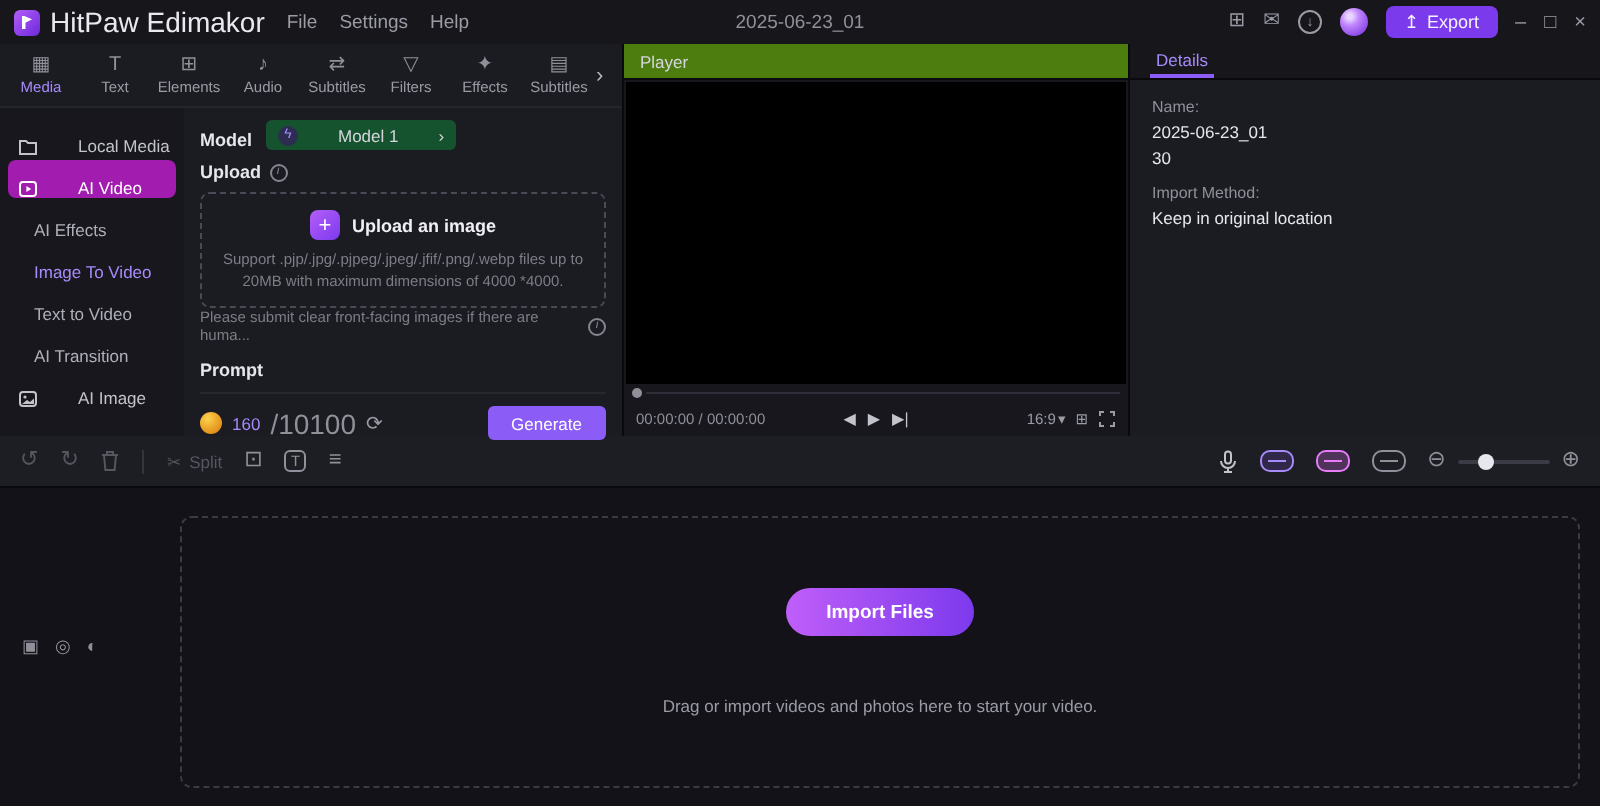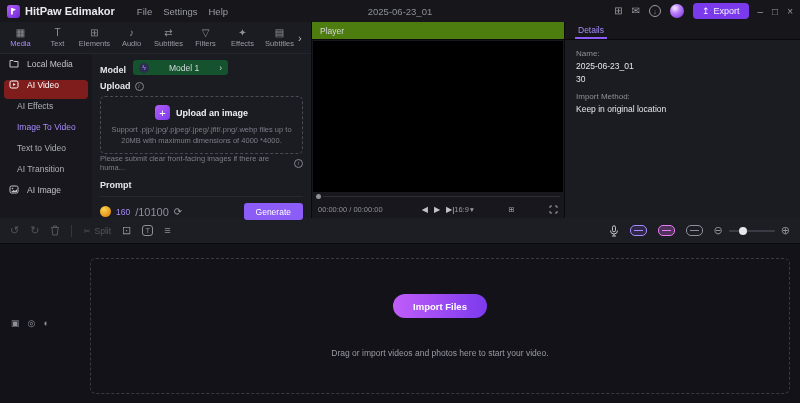--- a/index.html
+++ b/index.html
@@ -2,43 +2,43 @@
 <html><head>
 <meta charset="utf-8">
 <style>
 *{margin:0;padding:0;box-sizing:border-box}
 html,body{width:800px;height:403px;overflow:hidden}
 body{background:#0e0e13;font-family:"Liberation Sans",sans-serif;font-size:10px;color:#b8bac2}
 
 .titlebar{height:22px;display:flex;align-items:center;padding:0 7px;background:#16161b;position:relative}
 .logo{width:13px;height:13px;border-radius:3px;background:linear-gradient(135deg,#b45ef9,#6d28d9);margin-right:5px;position:relative;flex:none}
 .logo::after{content:"";position:absolute;left:4px;top:3px;width:5px;height:7px;background:#fff;clip-path:polygon(0 0,100% 30%,35% 55%,35% 100%,0 100%)}
-.app-name{color:#e9e9f0;font-weight:bold;font-size:11px;margin-right:22px;white-space:nowrap}
+.app-name{color:#e9e9f0;font-weight:normal;font-size:14px;margin-right:11px;white-space:nowrap}
 .menu-item{color:#9a9ba5;font-size:9.5px;margin-right:11px}
 .tb-title{position:absolute;left:50%;transform:translateX(-50%);color:#8f9099;font-size:9.5px}
 .tb-right{margin-left:auto;display:flex;align-items:center;gap:9px}
 .tb-ic{color:#9a9ba5;font-size:10px;line-height:1}
 .dl-ic{width:12px;height:12px;border:1px solid #9a9ba5;border-radius:50%;display:flex;align-items:center;justify-content:center;font-size:7px;color:#9a9ba5}
 .avatar{width:14px;height:14px;border-radius:50%;background:radial-gradient(circle at 35% 30%,#e9d5ff 10%,#c084fc 35%,#6d28d9)}
 .export-btn{background:#7c3aed;color:#f5f3ff;border-radius:4px;height:16px;padding:0 9px;display:flex;align-items:center;gap:4px;font-size:9px}
 .win-btn{color:#9a9ba5;font-size:10px}
 
 .main{display:flex;height:196px}
 .left-panel{width:312px;background:#1b1b22;border-right:1px solid #0a0a0e;display:flex;flex-direction:column;flex:none}
 .tabbar{height:32px;display:flex;align-items:center;padding:0 2px;border-bottom:1px solid #25252d}
 .tab{flex:1;display:flex;flex-direction:column;align-items:center;gap:1px;color:#9a9ba5;cursor:default}
 .tab .ti{font-size:10px;line-height:11px}
 .tab .tl{font-size:7.5px;white-space:nowrap}
 .tab.active{color:#a78bfa}
 .tab-chevron{width:11px;color:#b8bac2;font-size:11px;flex:none}
 .left-body{flex:1;display:flex;min-height:0}
 
 .sidebar{width:92px;background:#17171d;padding:5px 4px;display:flex;flex-direction:column;gap:2px;overflow:hidden;flex:none}
-.side-item{height:19px;flex:none;display:flex;align-items:flex-start;gap:8px;padding:0 5px;border-radius:4px;color:#c2c3cb;font-size:8.5px;white-space:nowrap}
-.side-item.active{background:#7f1d1d;color:#fff}
+.side-item{height:19px;flex:none;display:flex;align-items:flex-end;gap:20px;padding:0 5px;border-radius:4px;color:#c2c3cb;font-size:8.5px;white-space:nowrap}
+.side-item.active{background:#a21caf;color:#fff}
 .side-item.sub{padding-left:13px;color:#aeafb8}
 .side-item.selected{color:#a78bfa}
 .side-item svg{flex:none}
 
 .content{flex:1;padding:6px 8px 5px;display:flex;flex-direction:column;min-width:0;background:#1b1b22}
 .lab{color:#e6e7ed;font-weight:bold;font-size:9px}
 .model-row{display:flex;align-items:flex-end;gap:7px;margin-bottom:6px}
 .model-btn{display:flex;align-items:center;gap:20px;background:#14532d;border-radius:3px;height:15px;padding:0 6px;color:#d6d7de;font-size:8.5px}
 .bolt{width:10px;height:10px;border-radius:50%;background:#2d2d52;color:#a78bfa;font-size:7px;display:flex;align-items:center;justify-content:center}
 .upload-row{display:flex;align-items:center;gap:4px;margin-bottom:5px}
@@ -48,34 +48,34 @@
 .plus{width:15px;height:15px;border-radius:4px;background:linear-gradient(135deg,#b45ef9,#7c3aed);color:#fff;display:flex;align-items:center;justify-content:center;font-size:11px}
 .up-text{color:#efeff5;font-size:9px;font-weight:bold}
 .support{color:#7c7d87;font-size:7.5px;text-align:center;line-height:1.4}
 .note-row{display:flex;align-items:center;gap:4px;margin-top:0;color:#7c7d87;font-size:7.5px}
 .note-row .txt{flex:1}
 .prompt-lab{margin-top:8px}
 .prompt-area{flex:1;min-height:6px}
 .gen-row{display:flex;align-items:center;gap:5px;border-top:1px solid #27272f;padding-top:6px}
 .coin{width:11px;height:11px;border-radius:50%;background:radial-gradient(circle at 35% 30%,#fcd34d,#d97706);flex:none}
 .tok-used{color:#a78bfa;font-size:8.5px}
-.tok-total{color:#8f9099;font-size:11px}
+.tok-total{color:#8f9099;font-size:14px}
 .refresh{color:#9a9ba5;font-size:10px}
 .generate{margin-left:auto;background:#8b5cf6;color:#fff;border-radius:3px;height:17px;padding:0 12px;display:flex;align-items:center;font-size:8.5px}
 
 .player{width:253px;background:#17171d;border-right:1px solid #0a0a0e;display:flex;flex-direction:column;flex:none}
 .player-head{height:18px;background:#4d7c0f;display:flex;align-items:center;padding:0 8px;color:#d6d7de;font-size:8.5px;border-bottom:1px solid #0a0a0e;flex:none}
 .video{flex:1;background:#000;margin:1px 1px 0}
 .scrub{height:9px;display:flex;align-items:center;padding:0 4px;gap:2px;flex:none}
 .scrub .dot{width:5px;height:5px;border-radius:50%;background:#8f9099;flex:none}
 .scrub .line{flex:1;height:1px;background:#2e2e38}
 .pcontrols{height:17px;display:flex;align-items:center;padding:0 6px;color:#9a9ba5;font-size:7.5px;flex:none}
 .pcontrols .times{flex:1;white-space:nowrap;color:#8f9099}
 .transport{display:flex;align-items:center;gap:6px;font-size:8px;color:#c2c3cb}
-.pright{flex:1;display:flex;align-items:center;justify-content:space-between;gap:5px}
+.pright{flex:1;display:flex;align-items:center;justify-content:flex-end;gap:5px}
 .aspect{display:flex;align-items:center;gap:1px}
 
 .details{flex:1;background:#1b1b22;display:flex;flex-direction:column}
 .det-head{height:18px;background:#16161b;display:flex;padding:0 10px;border-bottom:1px solid #0a0a0e;flex:none}
 .det-tab{color:#a78bfa;font-size:8.5px;display:flex;align-items:center;border-bottom:2px solid #8b5cf6;padding:0 3px}
 .det-body{padding:9px 11px}
 .det-label{color:#8f9099;font-size:8px;margin-top:8px}
 .det-label:first-child{margin-top:0}
 .det-value{color:#e6e7ed;font-size:8.5px;margin-top:3px}
 

